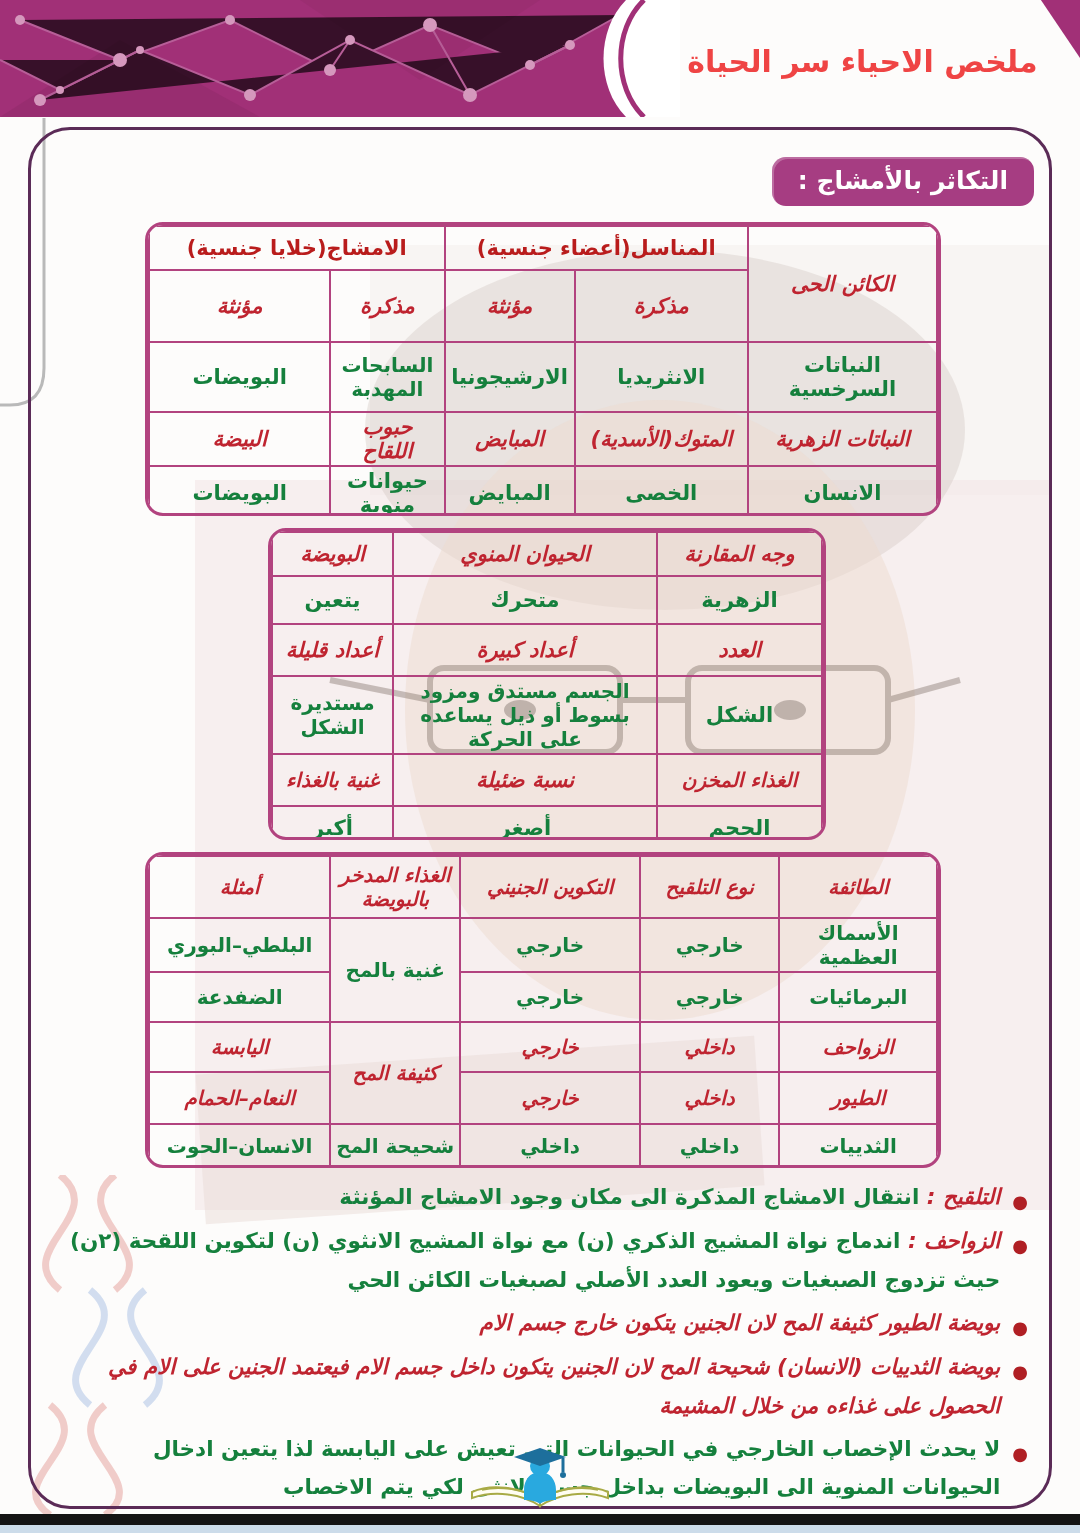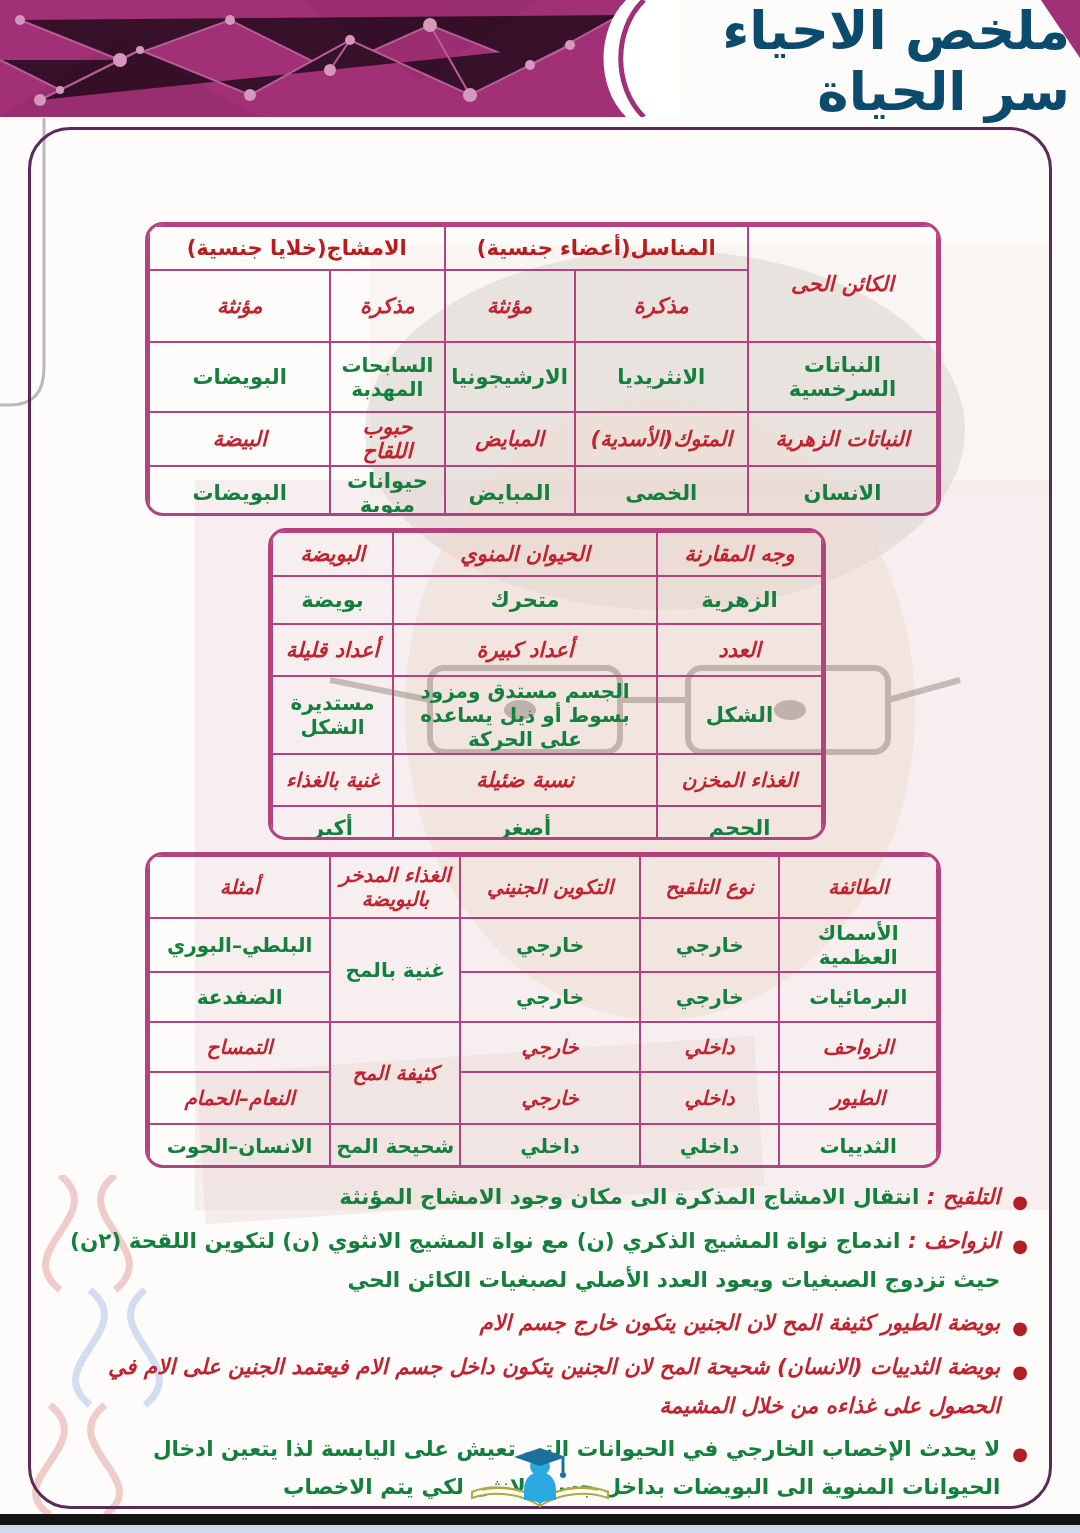--- a/index.html
+++ b/index.html
@@ -9,22 +9,22 @@
   
   .banner{position:absolute;left:0;top:0;width:640px;height:117px;background:#a13077;z-index:6;}
   .banner svg{position:absolute;left:0;top:0;}
   .banner-end{position:absolute;left:596px;top:0;width:84px;height:117px;z-index:7;}
   .corner-deco{position:absolute;right:0;top:0;width:46px;height:58px;z-index:6;
       background:#a13077;clip-path:polygon(100% 0,15% 0,100% 100%);}
   .page-tab{position:absolute;left:503px;top:44px;width:74px;height:94px;background:#ffffff;
       border-radius:16px;z-index:8;display:flex;align-items:center;justify-content:center;
       font-size:38px;color:#222;font-weight:bold;}
   .main-title{position:absolute;left:655px;top:18px;width:415px;height:86px;z-index:7;
-      display:flex;align-items:center;justify-content:center;color:#0c4a6e;
-      font-size:53px;font-weight:bold;letter-spacing:-1px;}
+      display:flex;align-items:center;justify-content:center;color:#ef4444;
+      font-size:30px;font-weight:bold;letter-spacing:-1px;}
 
   
   .frame{position:absolute;left:28px;right:28px;top:127px;bottom:24px;
       border:3px solid #5b2b57;border-radius:42px;z-index:2;}
   .left-curl{position:absolute;left:0;top:100px;z-index:1;}
   .badge{position:absolute;right:46px;top:157px;z-index:5;background:#a63d82;color:#fff;
       padding:9px 26px 11px 26px;border-radius:14px;font-size:25px;font-weight:bold;
       box-shadow:inset 2px 2px 0 rgba(255,255,255,.25);}
 
   
@@ -131,20 +131,21 @@
     </svg>
   </div>
   <svg class="banner-end" width="84" height="117">
     <path d="M30,0 C0,30 0,87 30,117 L84,117 L84,0 Z" fill="#ffffff"></path>
     <path d="M48,0 C17,30 17,87 48,117" stroke="#a13077" stroke-width="5" fill="none"></path>
   </svg>
   <div class="corner-deco"></div>
   <div class="main-title">ملخص الاحياء سر الحياة</div>
 
   <div class="frame"></div>
+  <div class="badge">التكاثر بالأمشاج :</div>
 
   <div class="tblwrap t1">
     <table class="fs21">
       <colgroup>
           <col style="width:24%">
           <col style="width:22%">
           <col style="width:16.5%">
           <col style="width:14.5%">
           <col style="width:23%">
         </colgroup>
@@ -194,21 +195,21 @@
         </colgroup>
       <tbody>
           <tr style="height:44px">
         <td class="red">وجه المقارنة</td>
         <td class="red">الحيوان المنوي</td>
         <td class="red">البويضة</td>
       </tr>
       <tr style="height:48px">
         <td class="blue">الزهرية</td>
         <td class="blue">متحرك</td>
-        <td class="blue">بويضة</td>
+        <td class="blue">يتعين</td>
       </tr>
       <tr style="height:52px">
         <td class="red">العدد</td>
         <td class="red">أعداد كبيرة</td>
         <td class="red">أعداد قليلة</td>
       </tr>
       <tr style="height:66px">
         <td class="blue">الشكل</td>
         <td class="blue fs19">الجسم مستدق ومزود بسوط أو ذيل يساعده على الحركة</td>
         <td class="blue fs19">مستديرة الشكل</td>
@@ -255,21 +256,21 @@
         <td class="blue">البرمائيات</td>
         <td class="blue">خارجي</td>
         <td class="blue">خارجي</td>
         <td class="blue">الضفدعة</td>
       </tr>
       <tr style="height:50px">
         <td class="red">الزواحف</td>
         <td class="red">داخلي</td>
         <td class="red">خارجي</td>
         <td rowspan="2" class="red">كثيفة المح</td>
-        <td class="red">التمساح</td>
+        <td class="red">اليابسة</td>
       </tr>
       <tr style="height:52px">
         <td class="red">الطيور</td>
         <td class="red">داخلي</td>
         <td class="red">خارجي</td>
         <td class="red fs19">النعام–الحمام</td>
       </tr>
       <tr style="height:44px">
         <td class="blue">الثدييات</td>
         <td class="blue">داخلي</td>

